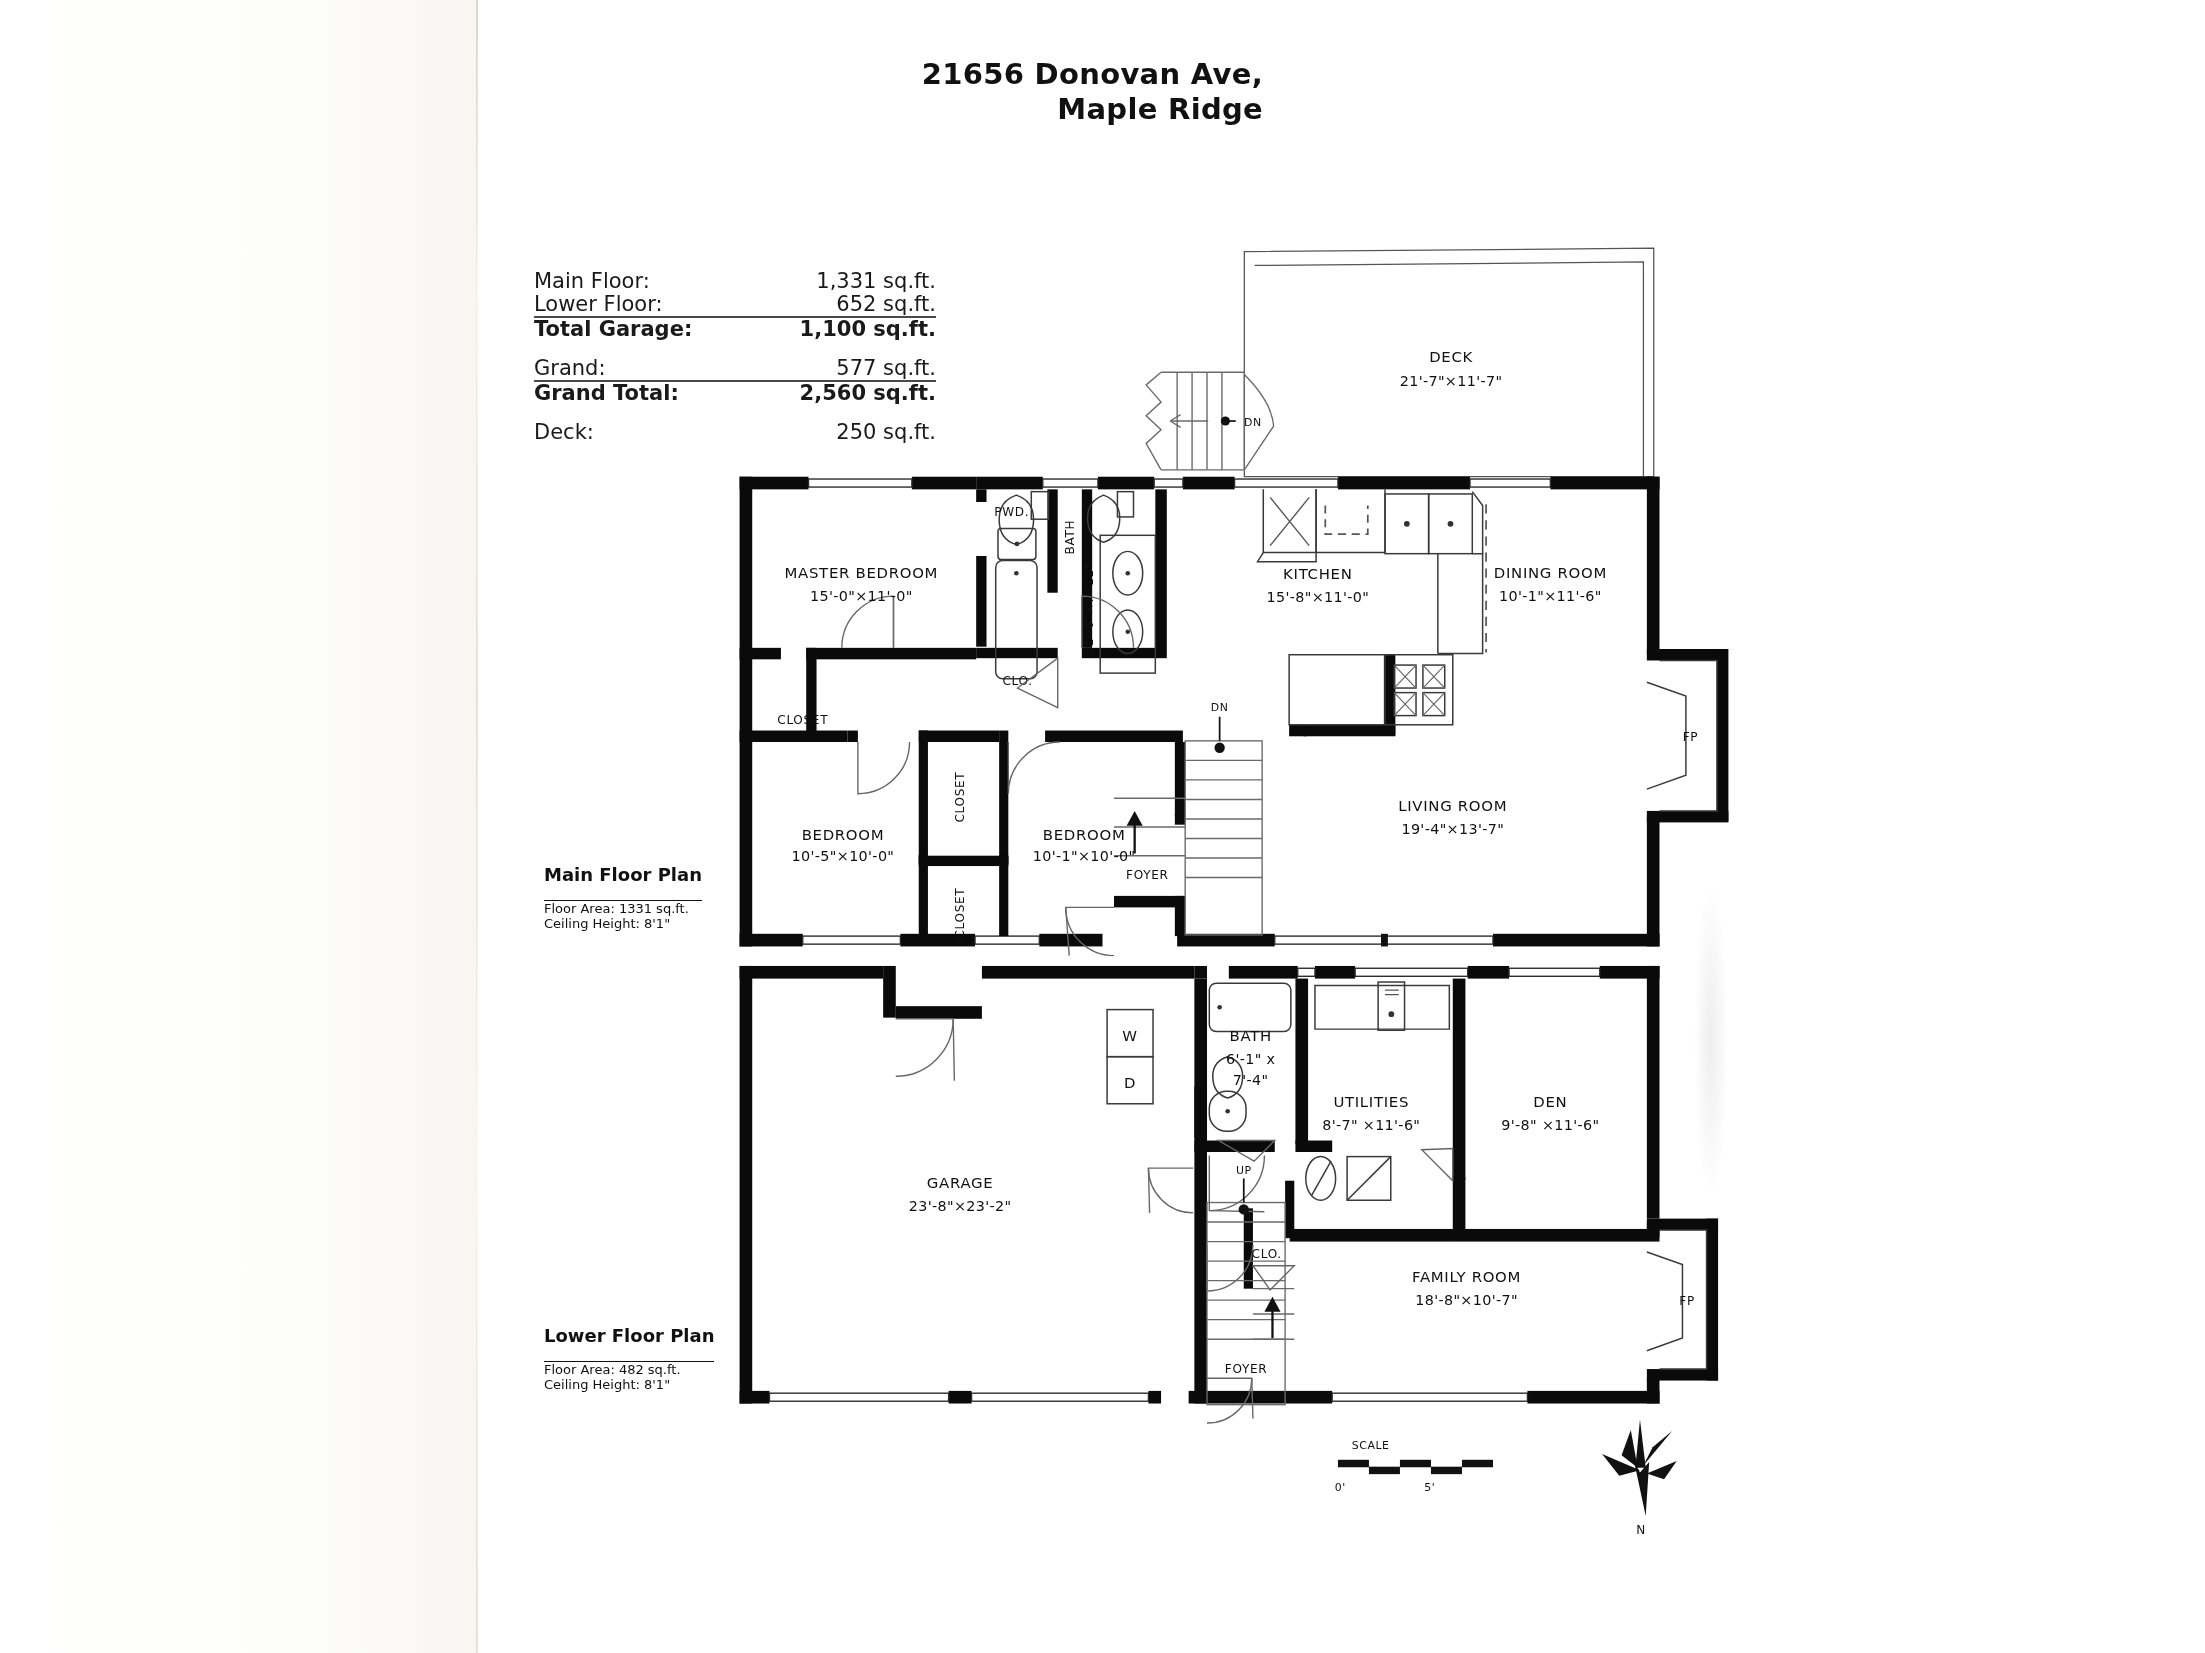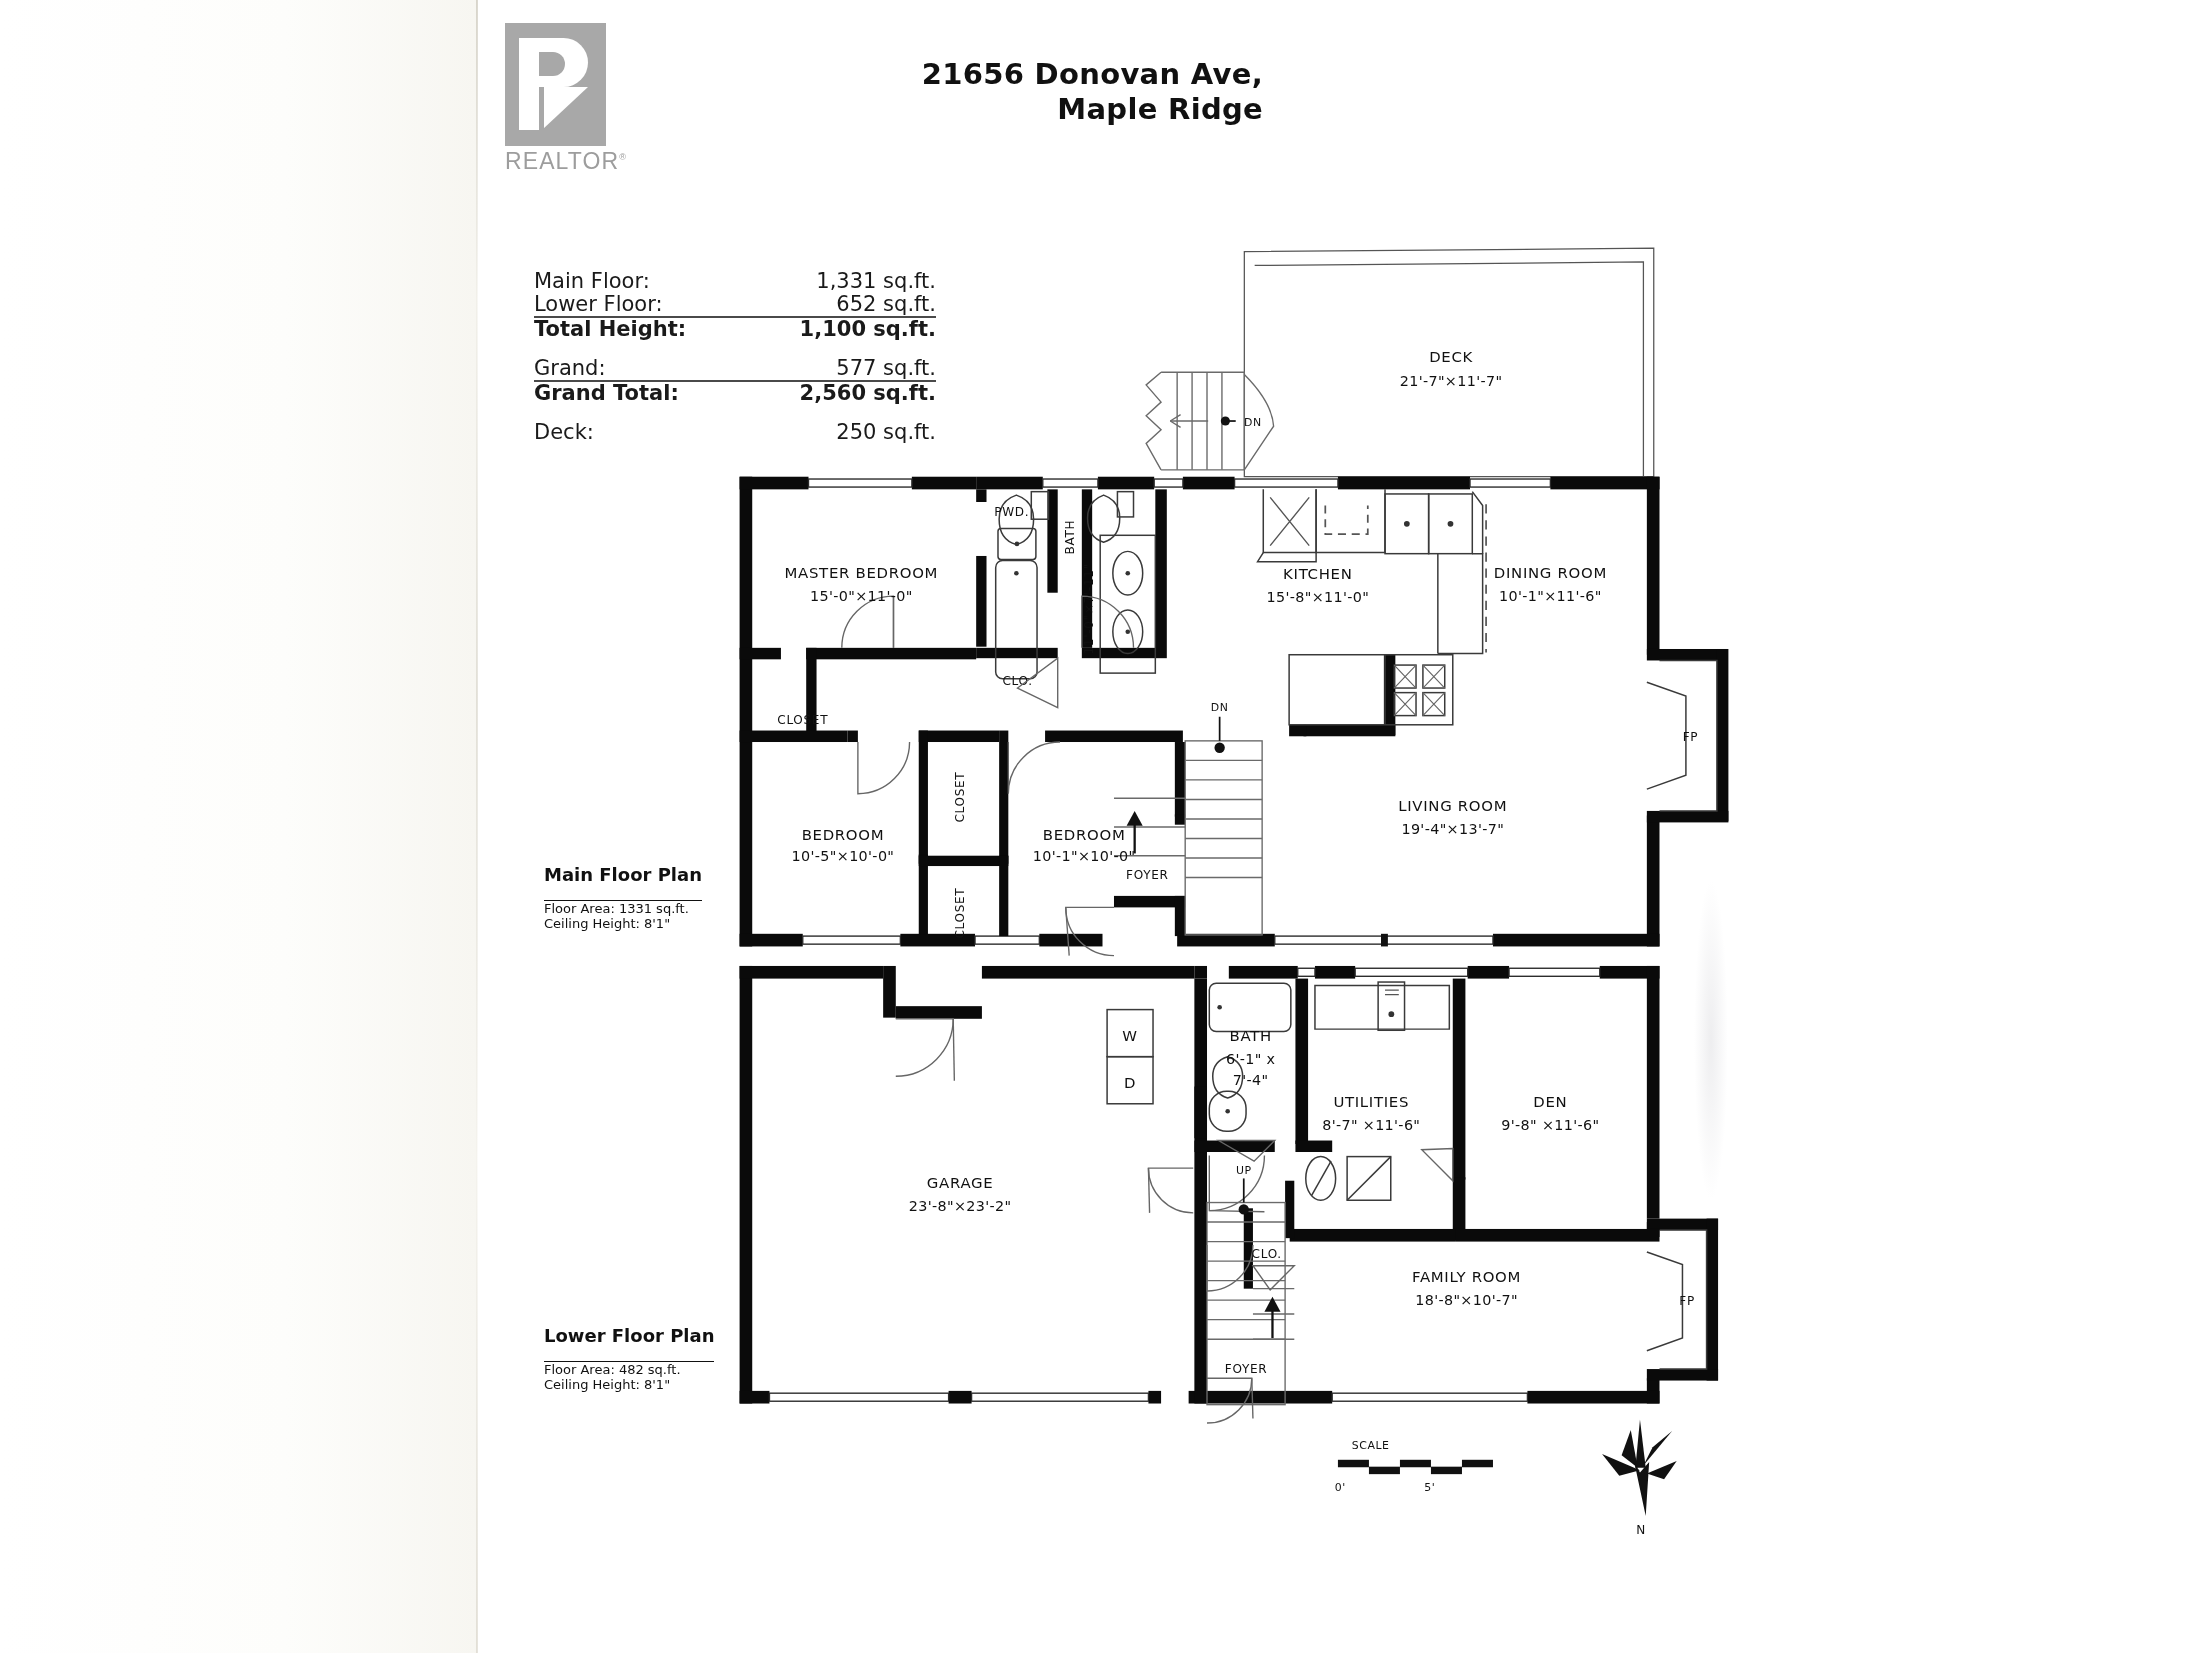--- a/index.html
+++ b/index.html
@@ -62,48 +62,38 @@
   .win{fill:#fff;stroke:#2a2a2a;stroke-width:2.4;}
 </style>
 </head>
 <body>
 
 <div id="sheet">
   <div class="scan-left"></div>
   <div class="scan-seam"></div>
   <div class="scan-blotch"></div>
 
-  <div class="logo-wrap">
-    <div class="logo-box">
-      <div class="logo-bar"></div>
-      <div class="logo-bowl"></div>
-      <div class="logo-bowl-in"></div>
-      <div class="logo-leg"></div>
-      <div class="logo-leg-mask"></div>
-    </div>
-    <div class="logo-text"><span>REALTOR</span><sup>®</sup></div>
-  </div>
 
   <div class="title">
     <div>21656 Donovan Ave,</div>
     <div>Maple Ridge</div>
   </div>
 
   <div class="summary">
     <div class="srow">
       <span class="lbl">Main Floor:</span>
       <span class="val">1,331 sq.ft.</span>
     </div>
     <div class="srow">
       <span class="lbl">Lower Floor:</span>
       <span class="val">652 sq.ft.</span>
     </div>
     <div class="srule"></div>
     <div class="srow bold">
-      <span class="lbl">Total Height:</span>
+      <span class="lbl">Total Garage:</span>
       <span class="val">1,100 sq.ft.</span>
     </div>
     <div class="sgap"></div>
     <div class="srow">
       <span class="lbl">Grand:</span>
       <span class="val">577 sq.ft.</span>
     </div>
     <div class="srule"></div>
     <div class="srow bold">
       <span class="lbl">Grand Total:</span>

